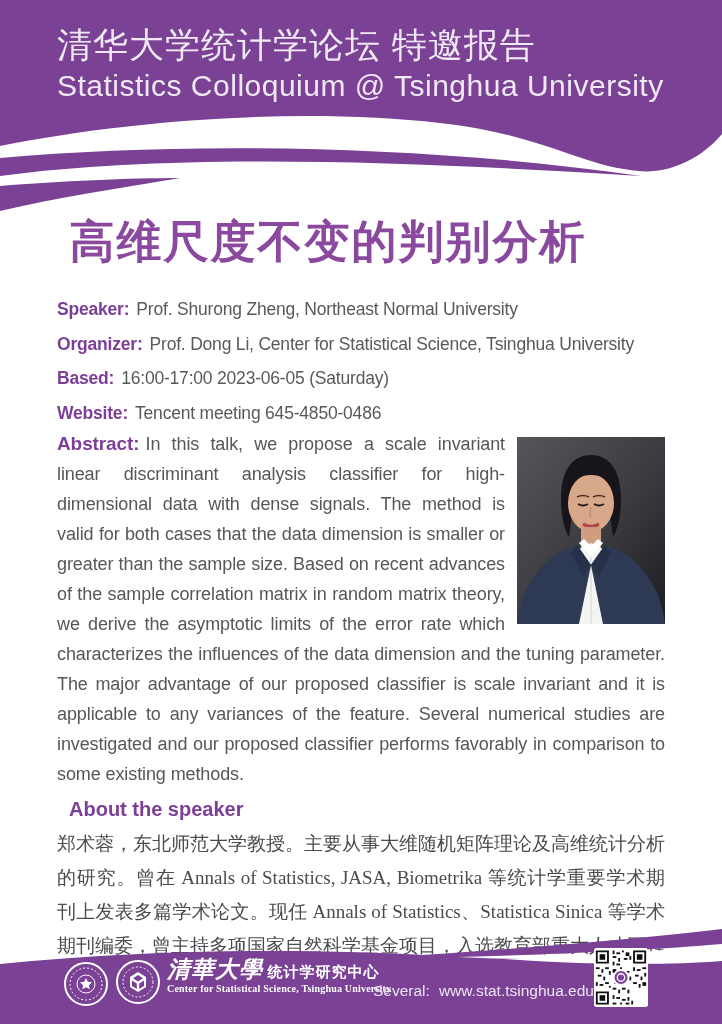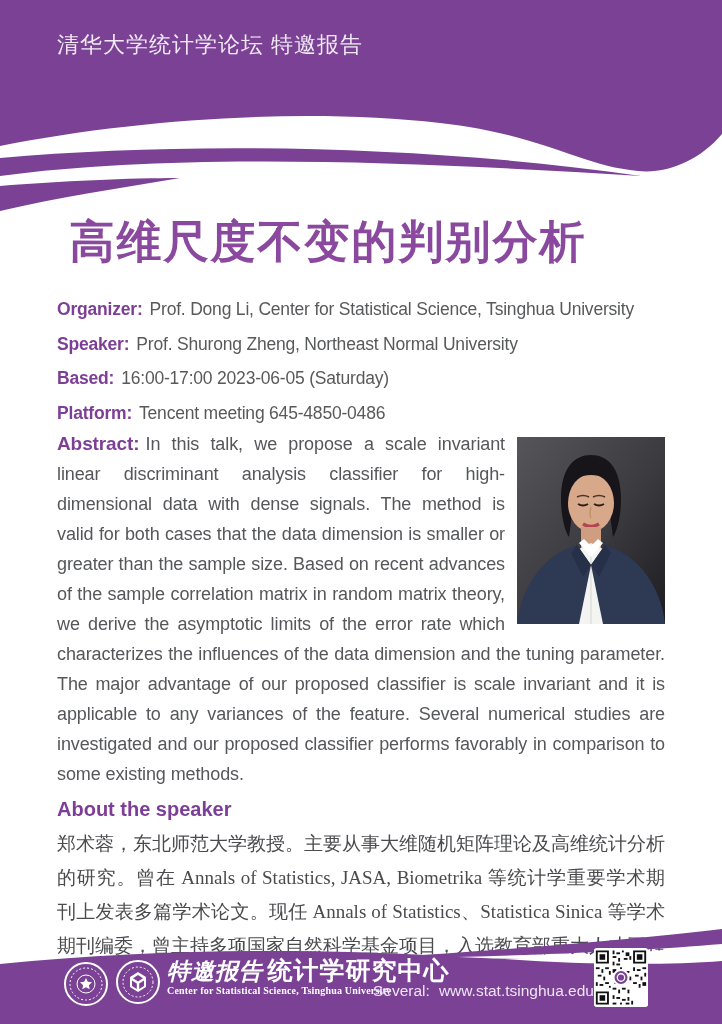--- a/index.html
+++ b/index.html
@@ -4,86 +4,87 @@
 <style>
   html,body{margin:0;padding:0;}
   body{
     width:722px;height:1024px;position:relative;overflow:hidden;
     background:#ffffff;font-family:"Liberation Sans",sans-serif;
   }
   svg{display:block;}
   
   .header-svg{position:absolute;top:0;left:0;}
   .header-text{position:absolute;left:57px;top:24px;color:#F0E9F5;}
-  .header-cn{font-size:22px;line-height:42px;font-weight:400;letter-spacing:1px;}
+  .header-cn{font-size:35px;line-height:42px;font-weight:400;letter-spacing:1px;}
   .header-en{font-size:30px;line-height:40px;font-weight:300;letter-spacing:.5px;}
   
   .talk-title{
     position:absolute;top:212px;left:0;width:656px;text-align:center;
     font-family:"Liberation Serif","DejaVu Serif",serif;font-weight:700;
     font-size:45px;color:#8A489E;letter-spacing:2px;
   }
   
   .meta{position:absolute;left:57px;top:292px;width:640px;}
   .meta-row{line-height:34.6px;font-size:17.5px;letter-spacing:-0.2px;white-space:nowrap;}
   .meta-label{color:#7D3E97;font-weight:700;margin-right:7px;}
   .meta-value{color:#58595B;}
   
   .content{position:absolute;left:57px;top:429px;width:608px;}
   .abstract{margin:0;font-size:18px;line-height:30px;text-align:justify;color:#56575A;letter-spacing:-0.1px;}
   .abstract-label{color:#7D3E97;font-weight:700;font-size:19px;margin-right:6px;}
   .photo-wrap{float:right;width:148px;height:187px;margin:8px 0 10px 12px;}
   .about-heading{
-    font-size:20px;font-weight:700;color:#7D3E97;margin:9px 0 6px 0;
+    font-size:20px;font-weight:700;color:#7D3E97;margin:9px 0 6px 12px;
   }
   .bio{
     margin:0;font-family:"Liberation Serif","DejaVu Serif",serif;
     font-size:19px;line-height:34px;text-align:justify;color:#4A4B4E;
   }
   
   .footer-svg{position:absolute;left:0;top:914px;}
   .footer-item{position:absolute;color:#ffffff;}
   .seal1{left:63px;top:961px;}
   .seal2{left:115px;top:959px;}
   .orgblock{left:167px;top:958px;line-height:1;}
   .org-line1{white-space:nowrap;}
   .org-script{font-family:"Liberation Serif",serif;font-style:italic;font-weight:700;font-size:23px;letter-spacing:1px;}
-  .org-cn{font-weight:700;font-size:25px;letter-spacing:1px;}
+  .org-cn{font-weight:700;font-size:15px;letter-spacing:1px;}
   .org-en{font-family:"Liberation Serif",serif;font-weight:700;font-size:10px;margin-top:3px;letter-spacing:.2px;white-space:nowrap;}
   .website{left:373px;top:982px;font-size:15.5px;color:#EDE4F2;white-space:nowrap;}
   .website .url{margin-left:9px;}
   .qr{position:absolute;left:594px;top:948px;width:54px;height:59px;background:#ffffff;border-radius:3px;padding:0;}
 </style>
 </head>
 <body>
 
 <svg class="header-svg" width="722" height="280" viewBox="0 0 722 280">
   <path fill="#7A4194" d="M0,0 H722 V134 C700,160 668,174 638,171 C580,166 545,135 440,123 C310,108 140,118 0,146 Z"></path>
   <path fill="#7A4194" d="M0,158 C180,142 420,144 641,176 C420,162 180,152 0,176 Z"></path>
   <path fill="#7A4194" d="M0,186 C60,181 130,178 180,178 C120,188 60,197 0,211 Z"></path>
 </svg>
 
 <div class="header-text">
   <div class="header-cn">清华大学统计学论坛  特邀报告</div>
+  <div class="header-en">Statistics Colloquium @ Tsinghua University</div>
 </div>
 
 <div class="talk-title">高维尺度不变的判别分析</div>
 
 <div class="meta">
   <div class="meta-row">
+    <span class="meta-label">Speaker:</span><span class="meta-value">Prof. Shurong Zheng, Northeast Normal University</span>
+  </div>
+  <div class="meta-row">
     <span class="meta-label">Organizer:</span><span class="meta-value">Prof. Dong Li, Center for Statistical Science, Tsinghua University</span>
   </div>
   <div class="meta-row">
-    <span class="meta-label">Speaker:</span><span class="meta-value">Prof. Shurong Zheng, Northeast Normal University</span>
-  </div>
-  <div class="meta-row">
     <span class="meta-label">Based:</span><span class="meta-value">16:00-17:00  2023-06-05 (Saturday)</span>
   </div>
   <div class="meta-row">
-    <span class="meta-label">Platform:</span><span class="meta-value">Tencent meeting 645-4850-0486</span>
+    <span class="meta-label">Website:</span><span class="meta-value">Tencent meeting 645-4850-0486</span>
   </div>
 </div>
 
 <div class="content">
   <p class="abstract">
     <span class="photo-wrap">
       <svg width="148" height="187" viewBox="0 0 148 187">
         <defs>
           <linearGradient id="pbg" x1="0" y1="0" x2="1" y2="1">
             <stop offset="0" stop-color="#55555a"></stop>
@@ -143,21 +144,21 @@
 <div class="footer-item seal2">
   <svg width="46" height="46" viewBox="0 0 46 46">
     <circle cx="23" cy="23" r="21" fill="none" stroke="#ffffff" stroke-width="2"></circle>
     <circle cx="23" cy="23" r="15" fill="none" stroke="#ffffff" stroke-width="1" stroke-dasharray="2 2"></circle>
     <path fill="#ffffff" d="M23,13 l8,5 v10 l-8,5 -8,-5 v-10 Z M23,16 l-5,3.2 5,3.2 5,-3.2 Z M17,21.5 v5.5 l4.8,3 v-5.4 Z M29,21.5 l-4.8,3.1 v5.4 l4.8,-3 Z"></path>
   </svg>
 </div>
 
 <div class="footer-item orgblock">
   <div class="org-line1">
-    <span class="org-script">特邀报告</span>
+    <span class="org-script">清華大學</span>
     <span class="org-cn">统计学研究中心</span>
   </div>
   <div class="org-en">Center for Statistical Science, Tsinghua University</div>
 </div>
 
 <div class="footer-item website">
   <span>Several:</span><span class="url">www.stat.tsinghua.edu.cn</span>
 </div>
 
 <div class="qr">

